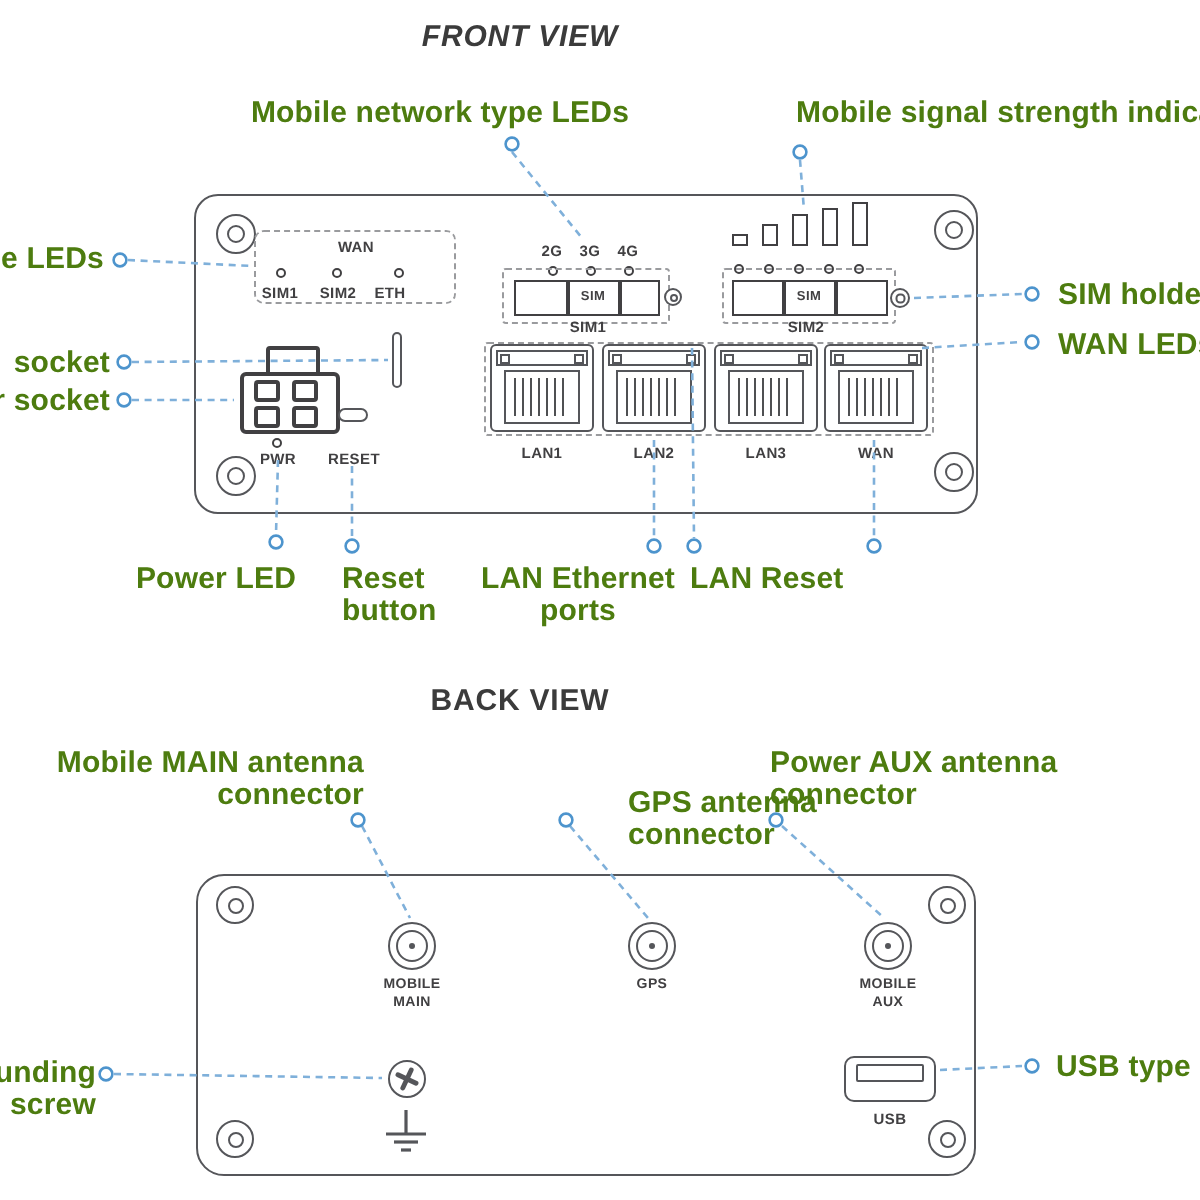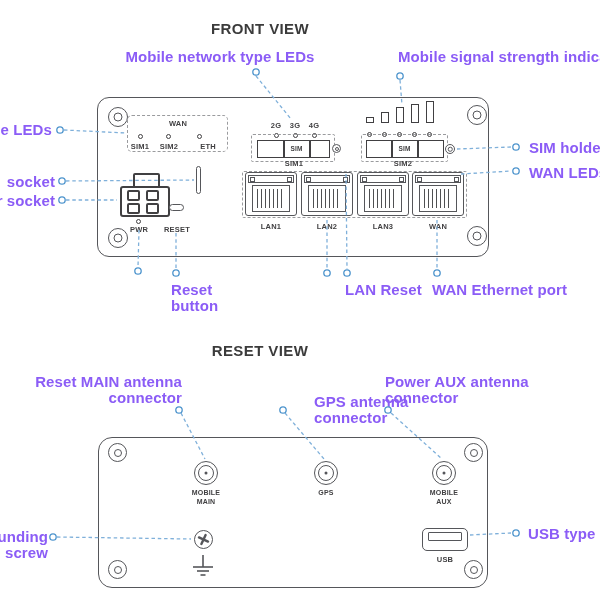--- a/index.html
+++ b/index.html
@@ -1,20 +1,20 @@
 <!DOCTYPE html>
 <html><head>
 <meta charset="utf-8">
 <style>
   html,body{margin:0;padding:0;background:#fff;}
   .canvas{position:relative;width:600px;height:600px;background:#fff;overflow:hidden;
           font-family:"Liberation Sans",sans-serif;}
   .ttl{position:absolute;font-size:15px;font-weight:700;color:#3b3b3b;letter-spacing:.4px;
        text-align:center;white-space:nowrap;}
-  .lbl{position:absolute;font-size:15px;font-weight:600;color:#8b5cf6;line-height:15.5px;
+  .lbl{position:absolute;font-size:15px;font-weight:600;color:#4d7c0f;line-height:15.5px;
        white-space:pre-line;letter-spacing:.1px;}
   .nw{white-space:nowrap;}
   .tr{text-align:right;}
   .tc{text-align:center;}
   .dev{position:absolute;border:1.5px solid #55565a;background:#fff;box-sizing:border-box;}
   .dash{position:absolute;border:1px dashed #9a9b9e;border-radius:5px;box-sizing:border-box;}
   .scr{position:absolute;border:1.2px solid #55565a;border-radius:50%;box-sizing:border-box;background:#fff;}
   .sin{position:absolute;left:50%;top:50%;transform:translate(-50%,-50%);
        border:1.2px solid #55565a;border-radius:50%;box-sizing:border-box;}
   .led{position:absolute;width:5px;height:5px;border:1px solid #414042;border-radius:50%;
@@ -37,21 +37,21 @@
         border:1.2px solid #55565a;border-radius:50%;box-sizing:border-box;}
   .cdot{position:absolute;left:50%;top:50%;transform:translate(-50%,-50%);width:3px;height:3px;
         border-radius:50%;background:#55565a;}
   svg.ov{position:absolute;left:0;top:0;pointer-events:none;}
 </style>
 </head>
 <body>
 
 <div class="canvas">
 
-  <div class="ttl" style="left:160px;top:20px;width:200px;">FRONT VIEW</div>
+  <div class="ttl" style="left:160px;top:10px;width:200px;font-style:italic;">FRONT VIEW</div>
 
   <div class="dev" style="left:97px;top:97px;width:392px;height:160px;border-radius:12px;"></div>
   <div class="scr" style="left:108px;top:107px;width:20px;height:20px;">
       <div class="sin" style="width:9px;height:9px;"></div>
     </div>
   <div class="scr" style="left:467px;top:105px;width:20px;height:20px;">
       <div class="sin" style="width:9px;height:9px;"></div>
     </div>
   <div class="scr" style="left:108px;top:228px;width:20px;height:20px;">
       <div class="sin" style="width:9px;height:9px;"></div>
@@ -60,21 +60,21 @@
       <div class="sin" style="width:9px;height:9px;"></div>
     </div>
 
   <div class="dash" style="left:127px;top:115px;width:101px;height:37px;"></div>
   <div class="dtx" style="left:160px;top:119px;width:36px;">WAN</div>
   <div class="led" style="left:138px;top:134px;"></div>
   <div class="led" style="left:166px;top:134px;"></div>
   <div class="led" style="left:197px;top:134px;"></div>
   <div class="dtx" style="left:125px;top:142px;width:30px;">SIM1</div>
   <div class="dtx" style="left:154px;top:142px;width:30px;">SIM2</div>
-  <div class="dtx" style="left:194px;top:142px;width:28px;">ETH</div>
+  <div class="dtx" style="left:181px;top:142px;width:28px;">ETH</div>
 
   <div class="dtx" style="left:266px;top:121px;width:20px;">2G</div>
   <div class="dtx" style="left:285px;top:121px;width:20px;">3G</div>
   <div class="dtx" style="left:304px;top:121px;width:20px;">4G</div>
   <div class="led" style="left:274px;top:133px;"></div>
   <div class="led" style="left:293px;top:133px;"></div>
   <div class="led" style="left:312px;top:133px;"></div>
 
   <div class="dash" style="left:251px;top:134px;width:84px;height:28px;border-radius:2px;"></div>
   <div class="slot" style="left:257px;top:140px;width:73px;height:18px;"></div>
@@ -155,28 +155,30 @@
   <div class="dev" style="left:169px;top:204px;width:15px;height:7px;border-radius:4px;border-width:1.2px;"></div>
   <div class="dtx" style="left:157px;top:225px;width:40px;">RESET</div>
 
   <div class="lbl tc" style="left:110px;top:49px;width:220px;">Mobile network type LEDs</div>
   <div class="lbl nw" style="left:398px;top:49px;">Mobile signal strength indication</div>
   <div class="lbl nw tr" style="right:548px;top:122px;">pe LEDs</div>
   <div class="lbl nw tr" style="right:545px;top:174px;">socket</div>
   <div class="lbl nw tr" style="right:545px;top:193px;">r socket</div>
   <div class="lbl nw" style="left:529px;top:140px;">SIM holder</div>
   <div class="lbl nw" style="left:529px;top:165px;">WAN LEDs</div>
+  <div class="lbl tc" style="left:55px;top:282px;width:106px;">Power LED</div>
   <div class="lbl" style="left:171px;top:282px;">Reset
 button</div>
+  <div class="lbl tc" style="left:234px;top:282px;width:110px;">LAN Ethernet
+ports</div>
   <div class="lbl nw" style="left:345px;top:282px;">LAN Reset</div>
-  <div class="lbl nw" style="left:432px;top:282px;">WAN Ethernet port</div>
-
-  <div class="ttl" style="left:160px;top:342px;width:200px;">RESET VIEW</div>
-
-  <div class="lbl tr" style="right:418px;top:374px;">Reset MAIN antenna
+
+  <div class="ttl" style="left:160px;top:342px;width:200px;">BACK VIEW</div>
+
+  <div class="lbl tr" style="right:418px;top:374px;">Mobile MAIN antenna
 connector</div>
   <div class="lbl" style="left:282px;top:394px;margin-left:32px;">GPS antenna
 connector</div>
   <div class="lbl" style="left:385px;top:374px;">Power AUX antenna
 connector</div>
 
   <div class="dev" style="left:98px;top:437px;width:390px;height:151px;border-radius:14px;"></div>
   <div class="scr" style="left:108px;top:443px;width:19px;height:19px;">
       <div class="sin" style="width:8px;height:8px;"></div>
     </div>

